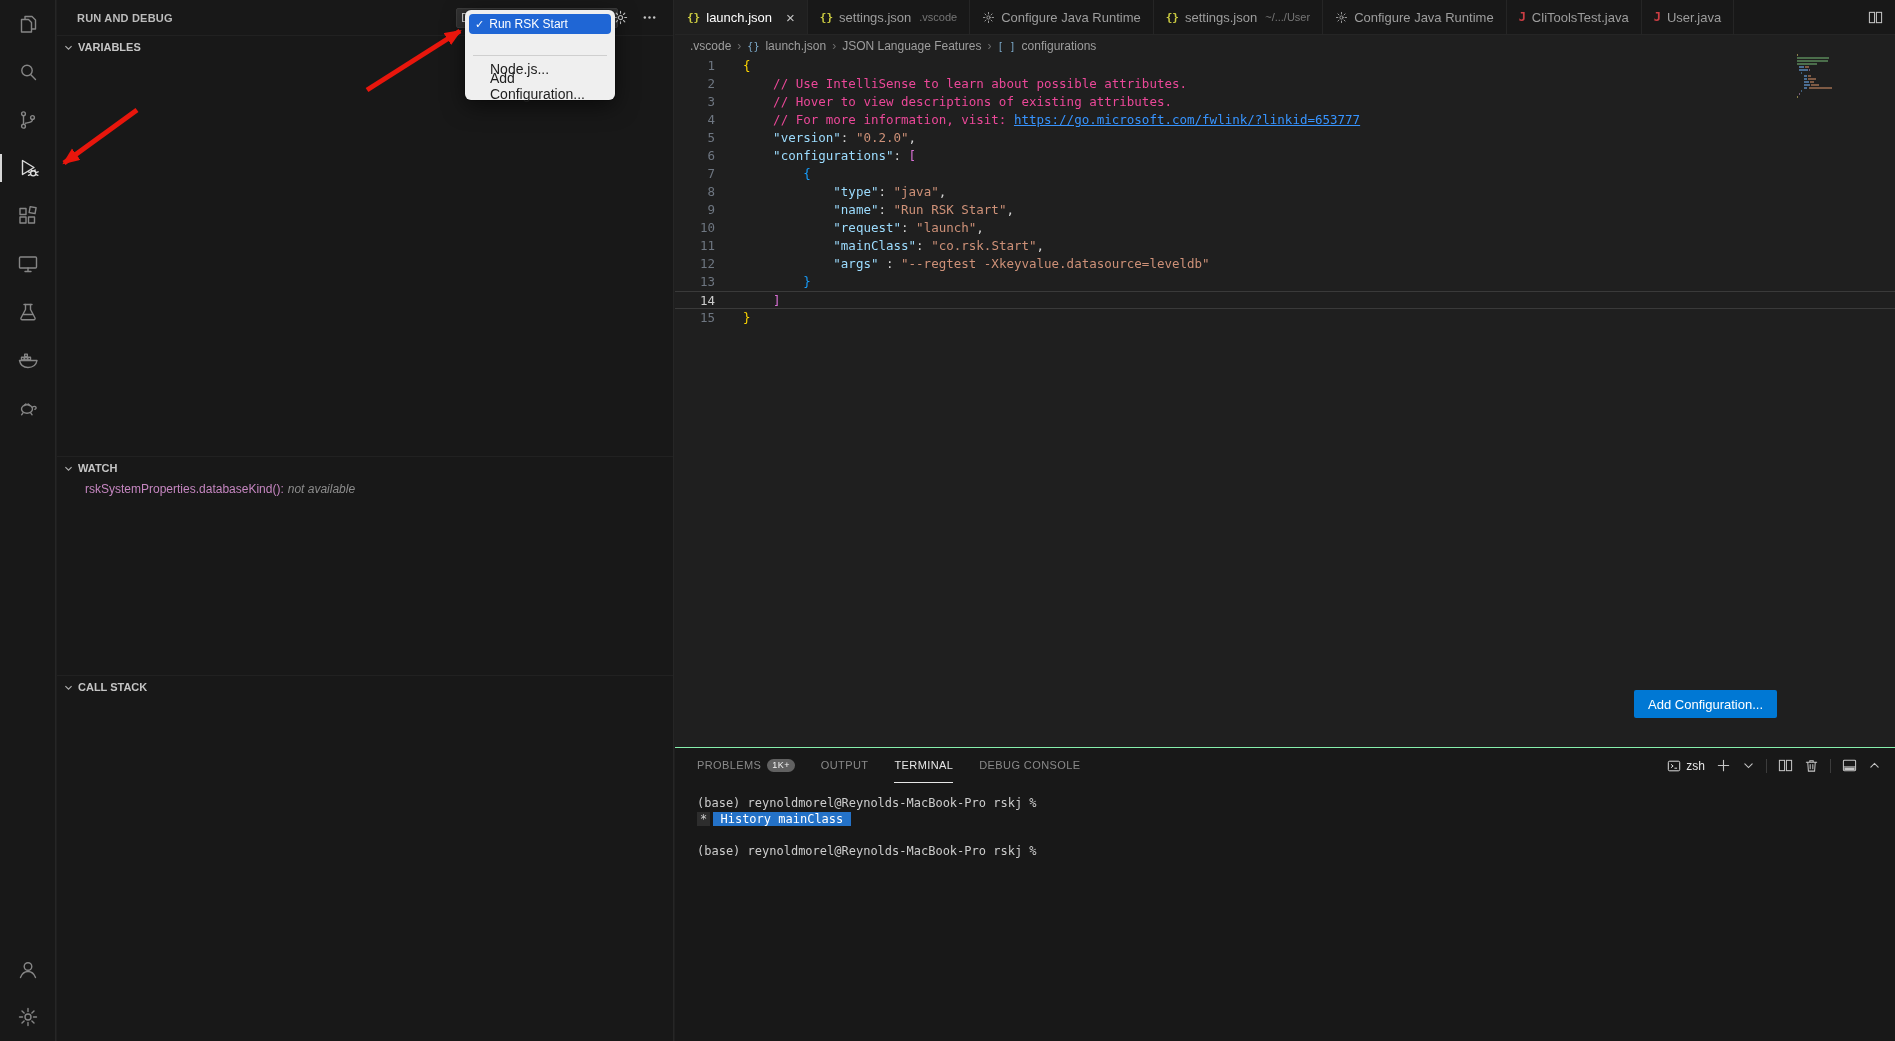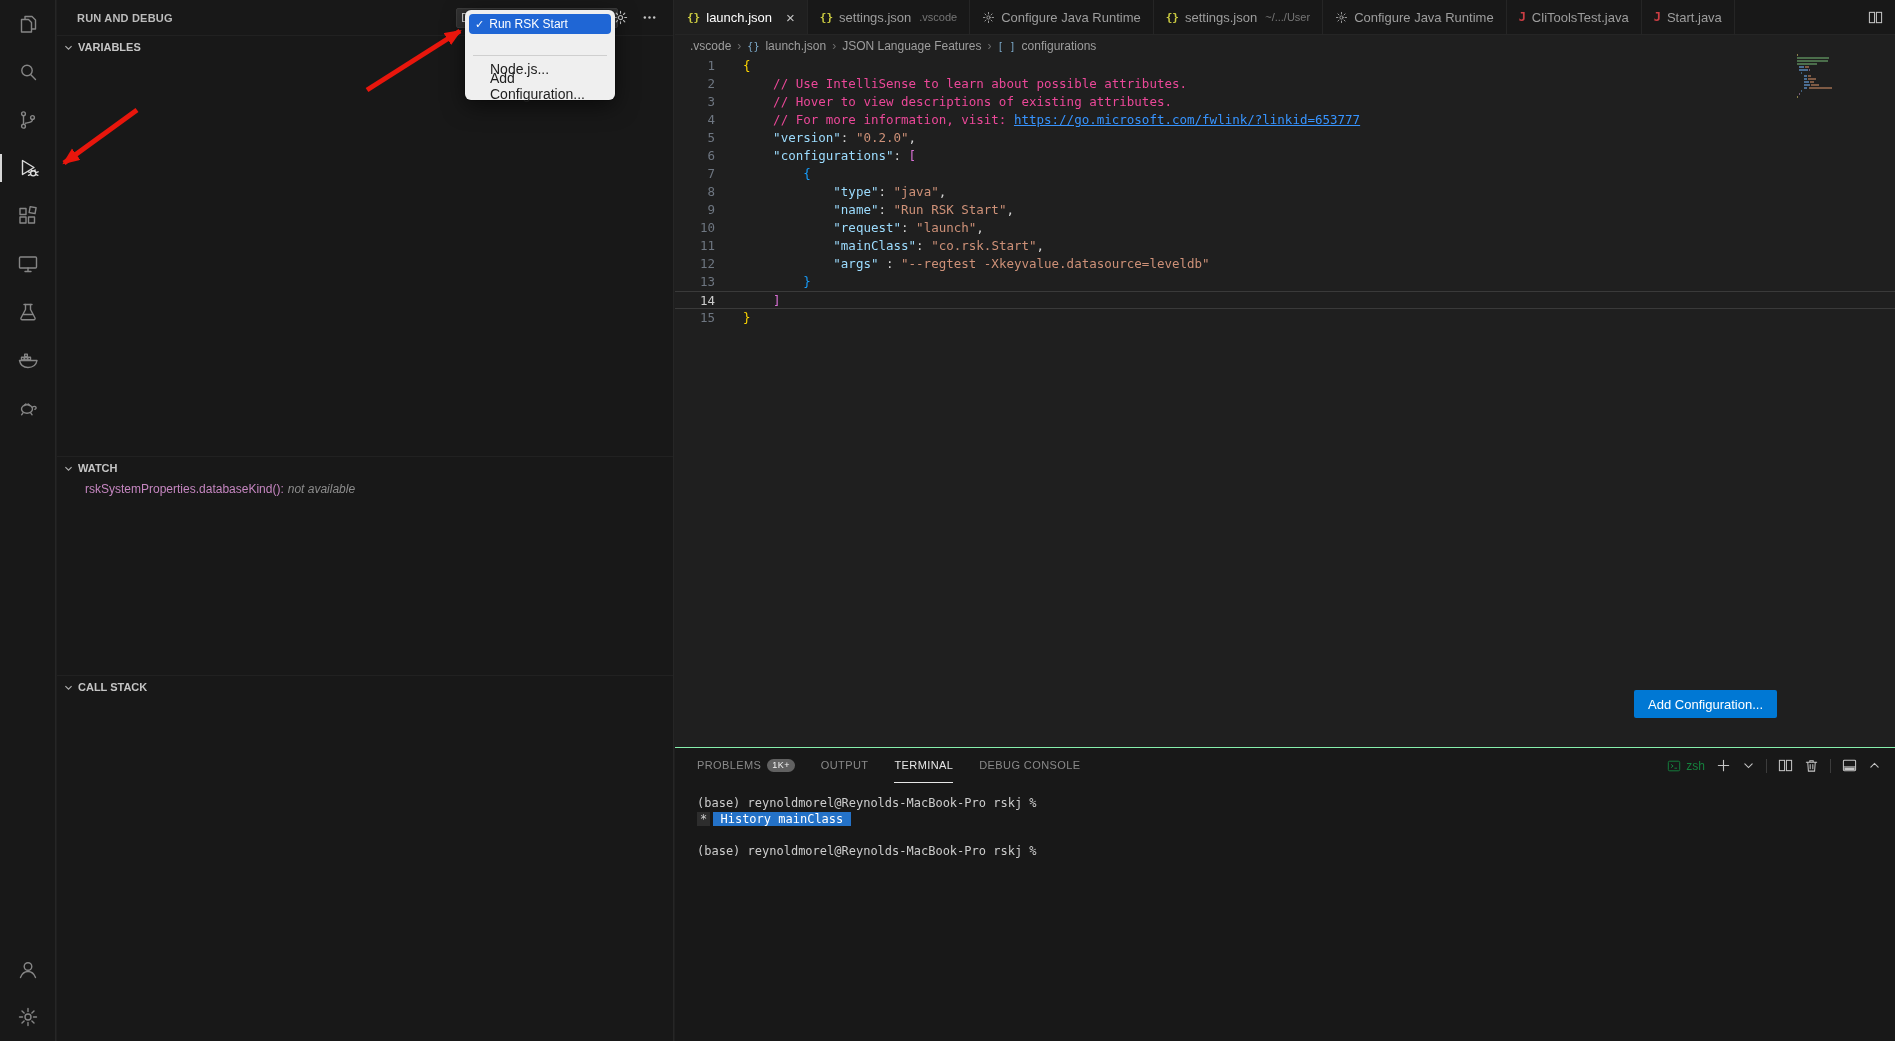--- a/index.html
+++ b/index.html
@@ -68,21 +68,21 @@
   .add-config{position:absolute;right:118px;top:690px;height:28px;padding:0 14px;background:#0078d4;border:none;border-radius:2px;color:#ffffff;font-size:13px;font-family:"Liberation Sans",sans-serif;cursor:pointer}
 
   
   #panel{position:absolute;left:675px;top:747px;width:1220px;height:294px;background:#181818;border-top:1px solid #86efac}
   .panel-header{height:35px;display:flex;align-items:center}
   .ptabs{display:flex;align-items:center;gap:26px;padding-left:22px;height:100%}
   .ptab{height:100%;display:flex;align-items:center;gap:6px;font-size:11px;letter-spacing:.4px;color:#8a8a8a;border-bottom:1px solid transparent;cursor:pointer;white-space:nowrap}
   .ptab.active{color:#e7e7e7;border-bottom-color:#e7e7e7}
   .badge{background:#616161;color:#f2f2f2;font-size:9px;padding:2px 5px;border-radius:10px;line-height:1}
   .pactions{margin-left:auto;display:flex;align-items:center;gap:11px;padding-right:14px;color:#c5c5c5}
-  .shell-label{display:flex;align-items:center;gap:5px;font-size:12px;color:#15803d;cursor:pointer}
+  .shell-label{display:flex;align-items:center;gap:5px;font-size:12px;color:#e5e5e5;cursor:pointer}
   .pa-ico{display:flex;align-items:center;justify-content:center;cursor:pointer}
   .pa-div{width:1px;height:14px;background:#3c3c3c}
   .terminal{padding:12px 0 0 22px;font-family:"DejaVu Sans Mono",monospace;font-size:12px;line-height:16px;color:#cccccc}
   .tline{white-space:pre}
   .seg-star{color:#cccccc;background:#2d2d2d;padding:0 3px;margin-right:3px}
   .seg-restored{background:#2472c8;color:#ffffff}
 
   
   #dropdown{position:absolute;left:465px;top:10px;width:150px;background:#efefef;border-radius:6px;box-shadow:0 6px 22px rgba(0,0,0,.55),0 0 0 1px rgba(0,0,0,.18);padding:4px 4px 6px;z-index:40;font-size:12px;color:#222}
   .dd-selected{display:flex;align-items:center;gap:5px;background:#1f66d5;border-radius:4px;color:#fff;height:20px;padding:0 6px}
@@ -299,21 +299,21 @@
               </svg>
             </span>
             <span class="tab-label">Configure Java Runtime</span>
           </div>
           <div class="tab">
             <span class="ticon java">J</span>
             <span class="tab-label">CliToolsTest.java</span>
           </div>
           <div class="tab">
             <span class="ticon java">J</span>
-            <span class="tab-label">Start.java</span>
+            <span class="tab-label">User.java</span>
           </div>
         </div>
       <div class="tabbar-actions">
         <span class="pa-ico">
           <svg viewBox="0 0 16 16" width="15" height="15" fill="none" stroke="currentColor" stroke-width="1.1">
               <rect x="1.5" y="2.5" width="5.5" height="11"></rect>
               <rect x="9" y="2.5" width="5.5" height="11"></rect>
             </svg>
         </span>
       </div>

